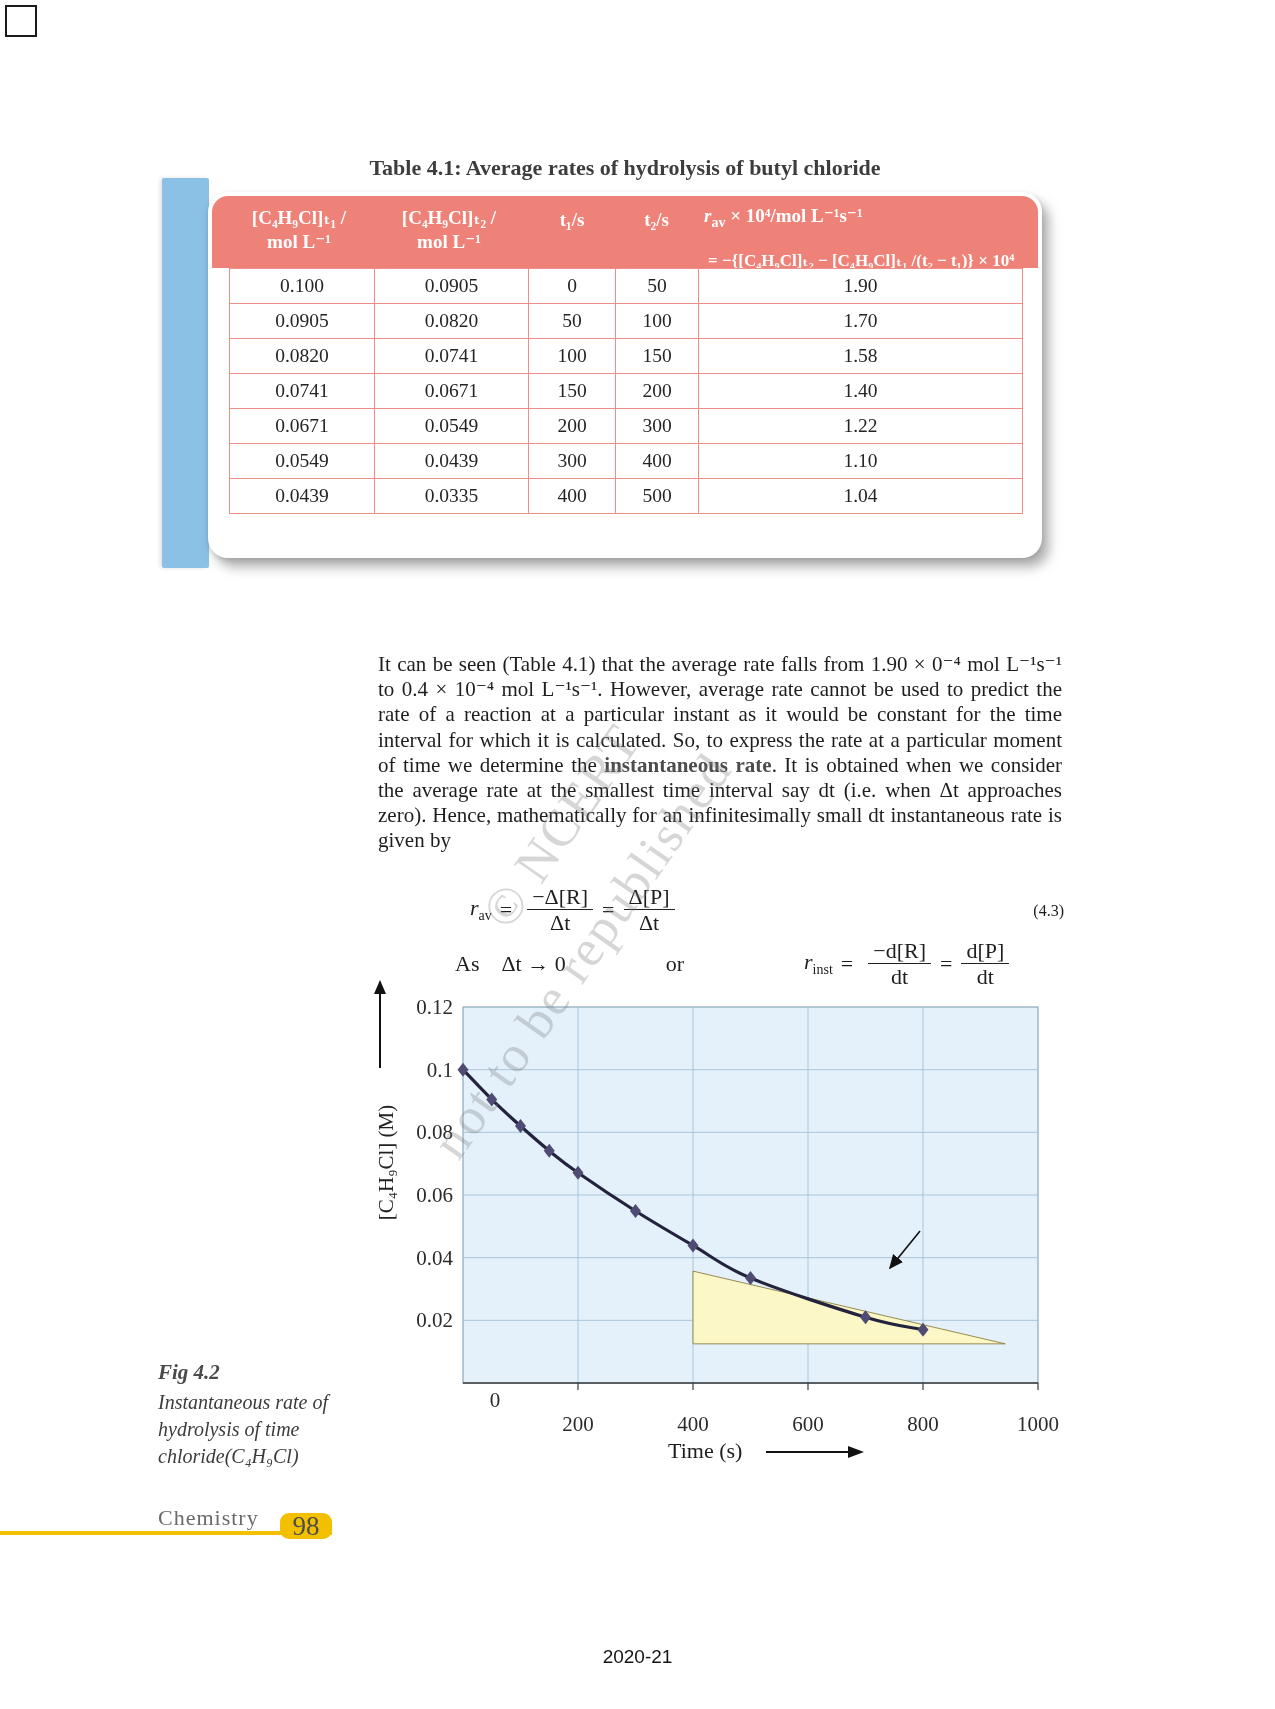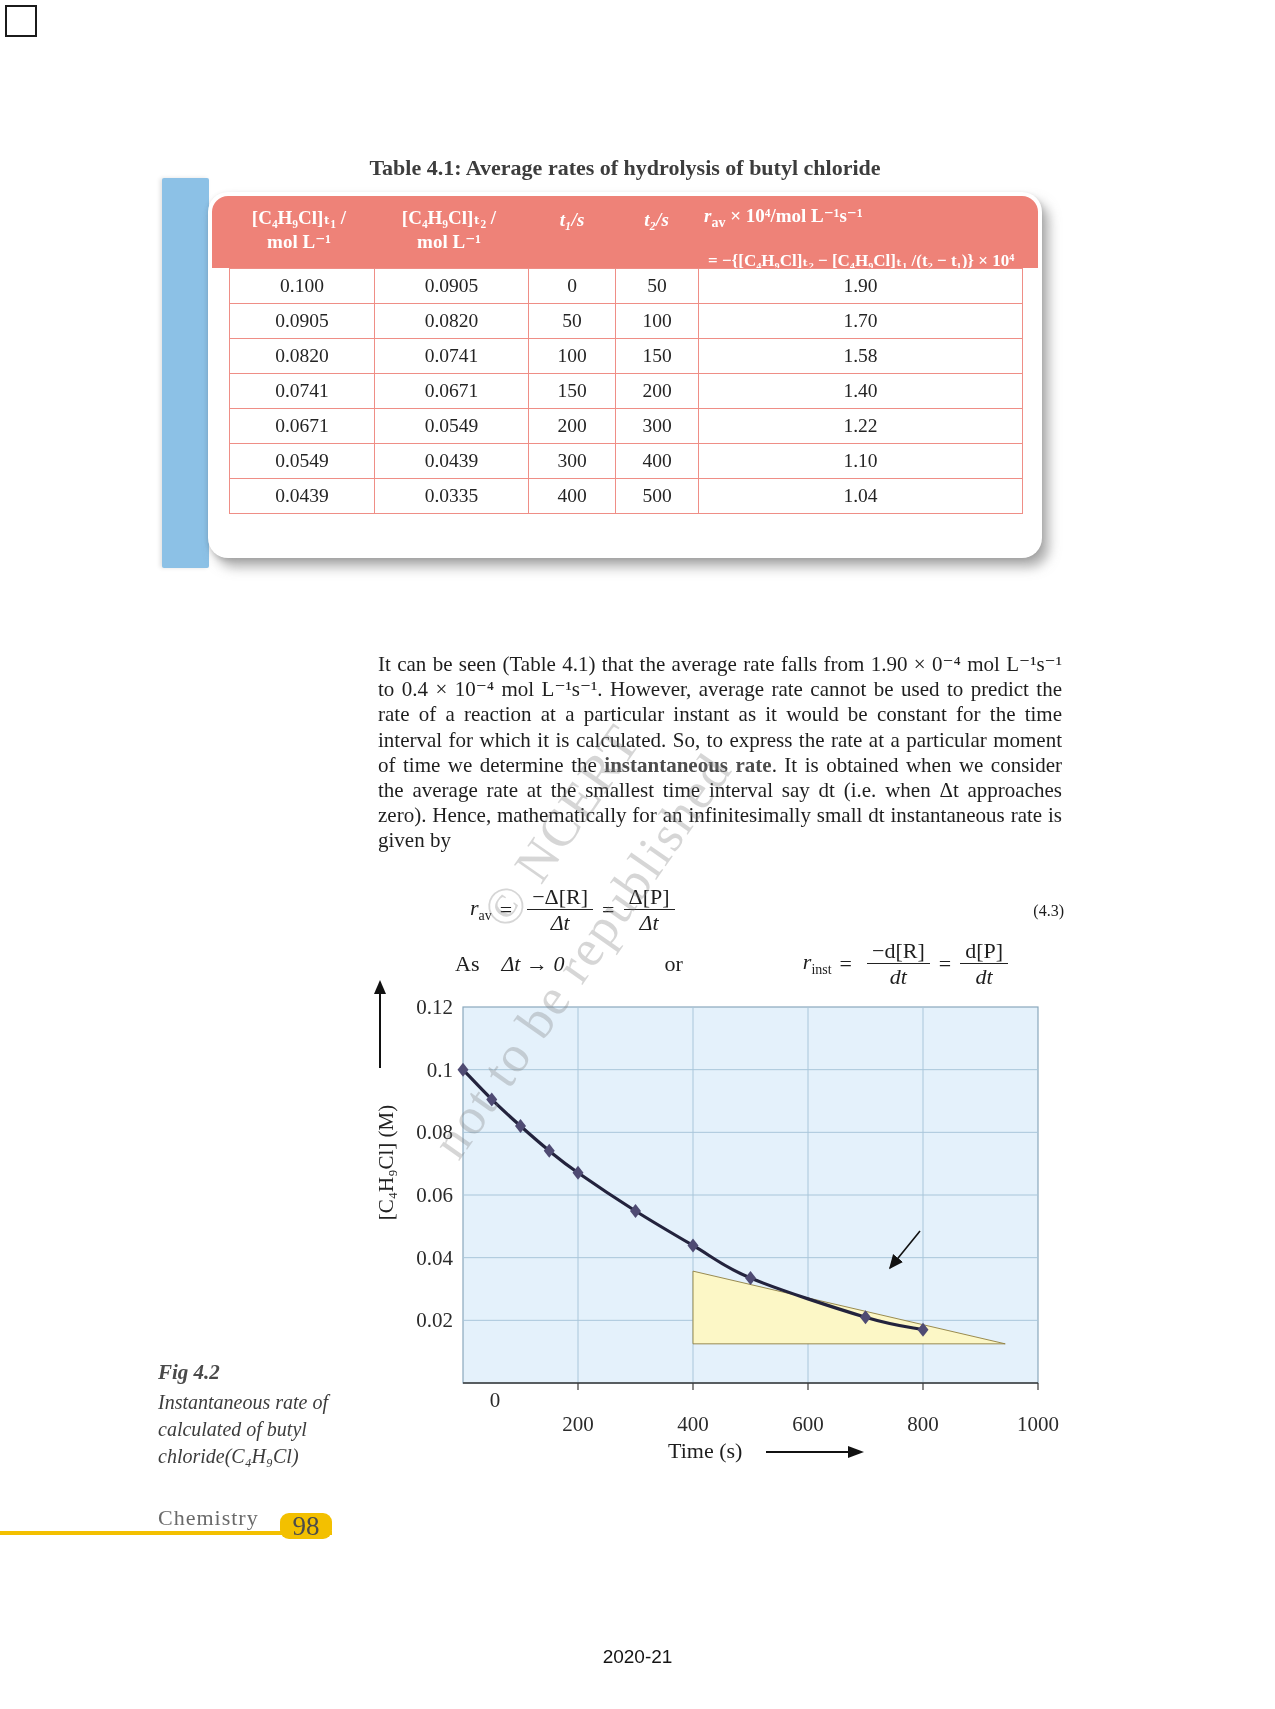--- a/index.html
+++ b/index.html
@@ -32,21 +32,21 @@
 
   
   .para { left:378px; top:652px; width:684px; font-size:21px; line-height:25.2px; text-align:justify; color:#1e1e1e; }
   .para b { color:#4d4d4d; }
 
   
   .eqrow { display:flex; align-items:center; font-size:22px; color:#1e1e1e; }
   .frac { display:inline-flex; flex-direction:column; align-items:center; line-height:25px; margin:0 7px; }
   .frac .num { border-bottom:1.5px solid #222; padding:0 5px; }
   .frac .den { padding:0 5px; }
-  .it { font-style:italic; }
+  .it { }
   sub { font-size:14px; }
   .eqnum { left:998px; top:902px; width:66px; text-align:right; font-size:16px; }
 
   
   .wm { pointer-events:none; font-size:52px; letter-spacing:2px; color:rgba(128,128,128,.32);
         transform:rotate(-55deg); transform-origin:left top; white-space:nowrap; z-index:3; }
 
   
   .ylab { left:296px; top:1150px; width:180px; text-align:center; font-size:21px; color:#222;
           transform:rotate(-90deg); }
@@ -252,21 +252,21 @@
   </svg>
 
   <div class="abs annot">
     <div>Instantaneous rate</div>
     <div>at t = 600 sec</div>
   </div>
 
   <div class="abs cap">
     <div class="lbl">Fig 4.2</div>
     <div class="ln">Instantaneous rate of</div>
-    <div class="ln">calculated of butyl</div>
+    <div class="ln">hydrolysis of time</div>
     <div class="ln">chloride(C₄H₉Cl)</div>
   </div>
 
   <div class="abs wm" style="left:470px; top:905px;">© NCERT</div>
   <div class="abs wm" style="left:420px; top:1135px;">not to be republished</div>
 
   <div class="abs foot-subject">Chemistry</div>
   <div class="abs foot-rule"></div>
   <div class="abs foot-box">98</div>
   <div class="abs foot-year">2020-21</div>

